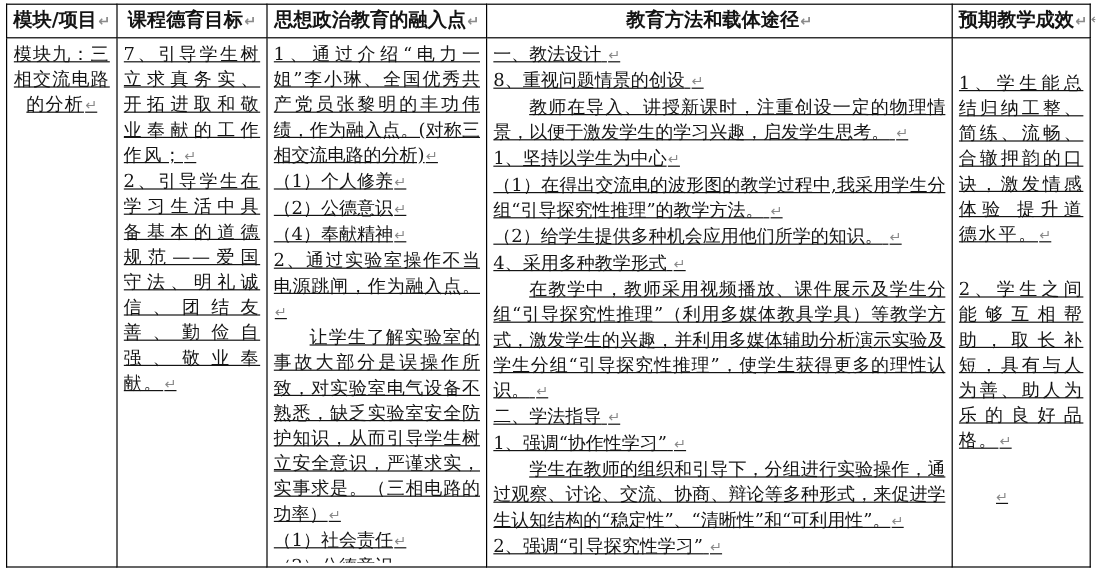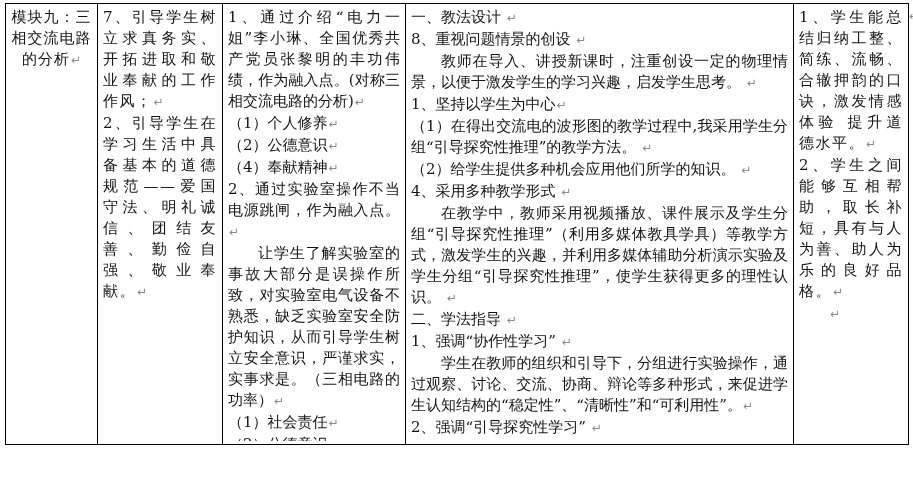--- a/index.html
+++ b/index.html
@@ -37,32 +37,33 @@
     vertical-align: middle;
     text-align: center;
     font-weight: bold;
     font-size: 16px;
     white-space: nowrap;
     overflow: hidden;
   }
   .cellbox {
     height: 434px;
     overflow: hidden;
+    text-decoration: underline;
   }
   .para {
     font-size: 15px;
     line-height: 21px;
     text-align: justify;
     text-justify: inter-ideograph;
     word-break: break-all;
   }
   .ind { text-indent: 2em; }
   .col-module .para { text-align: center; letter-spacing: 1px; }
   .col-goals .para { letter-spacing: 1.5px; }
-  .col-outcomes .para { letter-spacing: 1.5px; }
+  .col-outcomes .para { letter-spacing: 1.5px; margin-top: 24px; }
   .pm {
     color: var(--mark);
     font-family: "DejaVu Sans", sans-serif;
     font-size: 12px;
     letter-spacing: 0;
     margin-left: 1px;
   }
   .row-end-mark {
     position: absolute;
     left: 909px;
@@ -79,20 +80,27 @@
 
   <table class="doc-table">
     <colgroup>
       <col style="width:92px">
       <col style="width:125px">
       <col style="width:183px">
       <col style="width:388px">
       <col style="width:115px">
     </colgroup>
     <tbody>
+        <tr>
+      <th><span>模块/项目</span><span class="pm">↵</span></th>
+      <th><span>课程德育目标</span><span class="pm">↵</span></th>
+      <th><span>思想政治教育的融入点</span><span class="pm">↵</span></th>
+      <th><span>教育方法和载体途径</span><span class="pm">↵</span></th>
+      <th><span>预期教学成效</span><span class="pm">↵</span></th>
+    </tr>
     <tr>
 
       <td class="col-module">
         <div class="cellbox">
           <p class="para"><span>模块九：三相交流电路的分析</span><span class="pm">↵</span></p>
         </div>
       </td>
 
       <td class="col-goals">
         <div class="cellbox">

